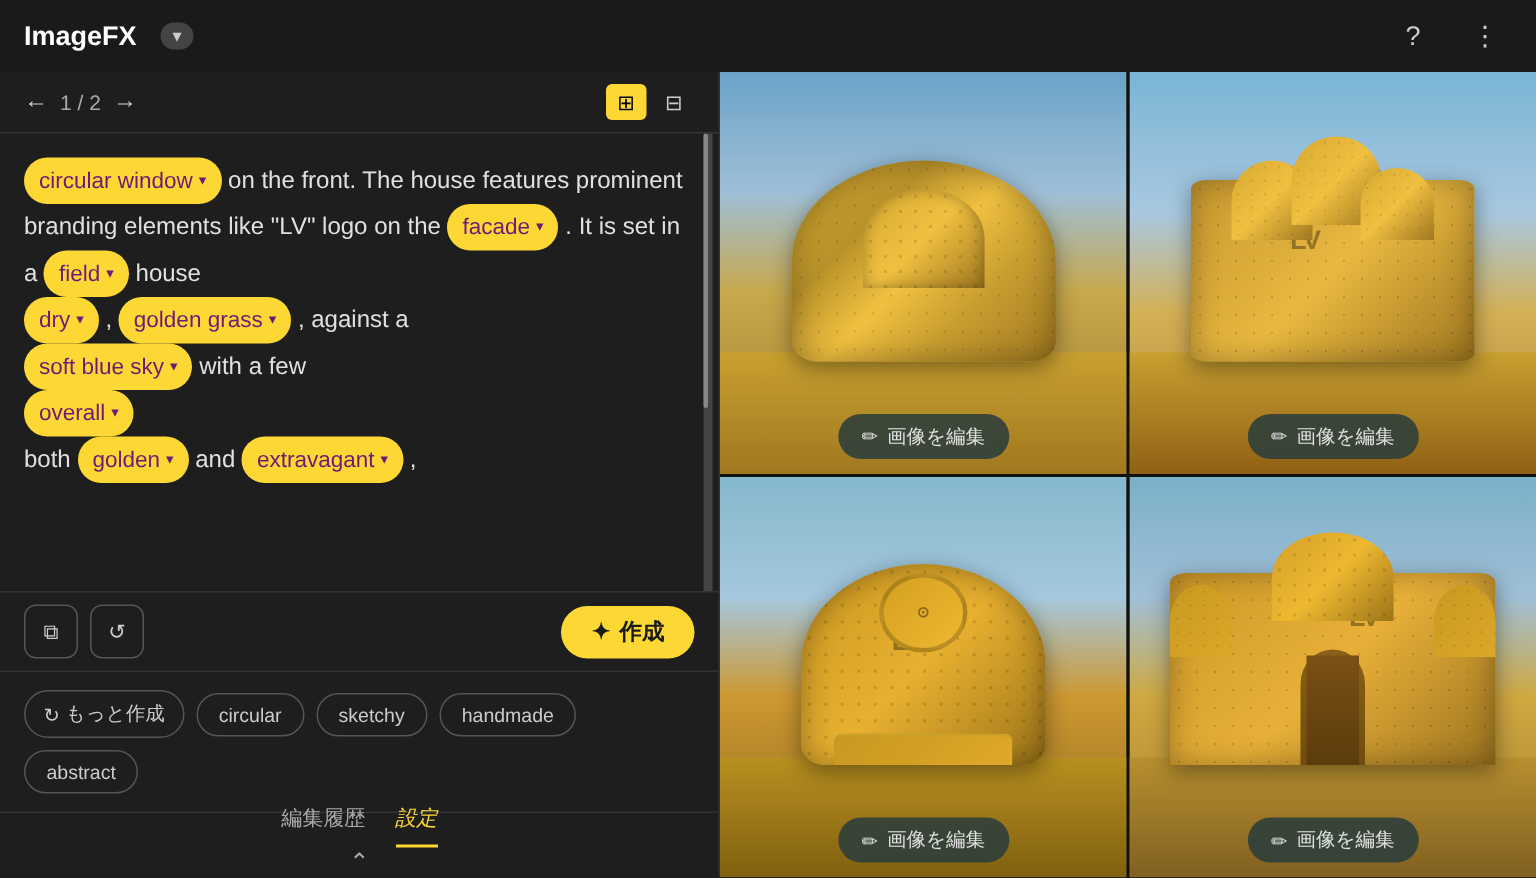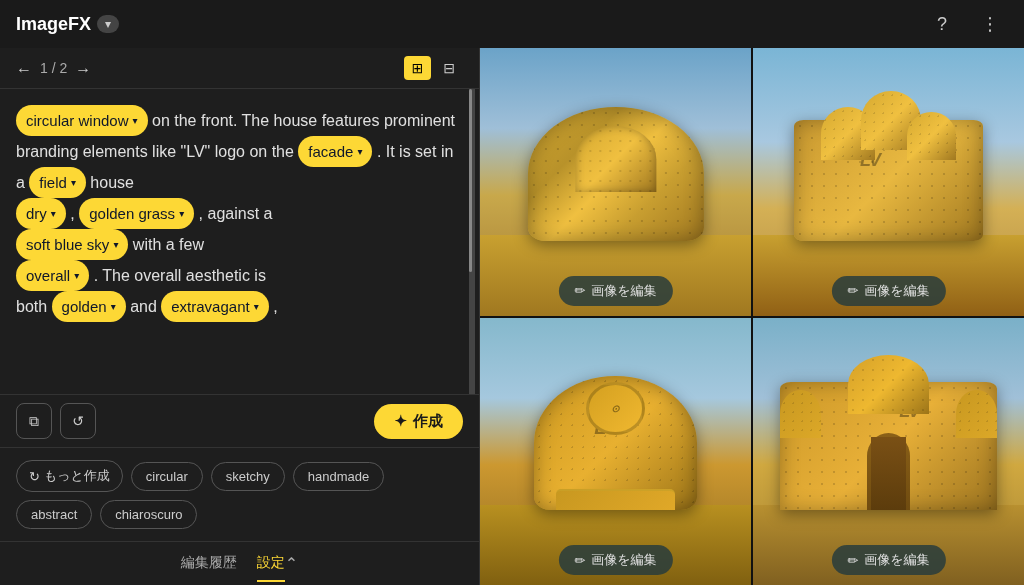--- a/index.html
+++ b/index.html
@@ -18,21 +18,21 @@
       display: flex;
       align-items: center;
       justify-content: space-between;
       padding: 8px 16px;
       height: 48px;
       background: #1a1a1a;
     }
     .header-left {
       display: flex;
       align-items: center;
-      gap: 6px;
+      gap: 16px;
     }
     .app-name {
       font-size: 18px;
       font-weight: 600;
       color: #fff;
     }
     .app-badge {
       background: #444;
       border-radius: 12px;
       padding: 2px 8px;
@@ -129,21 +129,21 @@
       margin-right: 4px;
       position: relative;
     }
     .prompt-editor::-webkit-scrollbar { width: 4px; }
     .prompt-editor::-webkit-scrollbar-thumb { background: #555; border-radius: 2px; }
 
     .token-pill {
       display: inline-flex;
       align-items: center;
       background: #fdd835;
-      color: #0f172a;
+      color: #701a75;
       border-radius: 20px;
       padding: 2px 10px;
       font-weight: 500;
       cursor: pointer;
       font-size: 15px;
       white-space: nowrap;
     }
     .token-pill .arrow {
       margin-left: 4px;
       font-size: 10px;
@@ -219,43 +219,45 @@
       border-radius: 20px;
       padding: 6px 14px;
       cursor: pointer;
       font-size: 13px;
     }
 
     
     .bottom-tabs {
       display: flex;
       align-items: center;
-      justify-content: center;
+      justify-content: flex-end;
       padding: 0 16px;
       border-top: 1px solid #333;
       height: 44px;
+      flex-direction: column;
     }
     .tabs {
       display: flex;
       gap: 20px;
     }
     .tab {
       padding: 8px 0;
       font-size: 14px;
       color: #aaa;
       cursor: pointer;
       border-bottom: 2px solid transparent;
       background: none;
       border-top: none;
       border-left: none;
       border-right: none;
     }
     .tab.active {
       color: #fdd835;
       border-bottom-color: #fdd835;
+      font-style: italic;
     }
     .expand-icon {
       background: none;
       border: none;
       color: #aaa;
       cursor: pointer;
       font-size: 16px;
     }
 
     
@@ -289,21 +291,20 @@
       align-items: center;
       gap: 6px;
     }
 
     
     .lv-house {
       width: 100%;
       height: 100%;
       background: linear-gradient(180deg, #87CEEB 0%, #b8d4e8 35%, #c8a84b 60%, #a07830 100%);
       position: relative;
-      font-style: italic;
     }
     .lv-house-1 {
       background: linear-gradient(180deg, #6ba3c8 0%, #9fbfd8 30%, #c8a84b 55%, #a07830 100%);
     }
     .lv-house-2 {
       background: linear-gradient(180deg, #7ab5d5 0%, #a8c8e0 35%, #d4b055 60%, #b08840 100%);
     }
     .lv-house-3 {
       background: linear-gradient(180deg, #85b8cc 0%, #a5c8de 30%, #cc9830 55%, #8a6820 100%);
     }
@@ -434,21 +435,20 @@
       <span class="token-pill">
         <span>soft blue sky</span>
         <span class="arrow">▾</span>
       </span>
       <span class="prompt-text"> with a few</span>
       <br>
       <span class="token-pill">
         <span>overall</span>
         <span class="arrow">▾</span>
       </span>
-      <span class="prompt-text">. The overall aesthetic is</span>
       <br>
       <span class="prompt-text">both </span>
       <span class="token-pill">
         <span>golden</span>
         <span class="arrow">▾</span>
       </span>
       <span class="prompt-text"> and </span>
       <span class="token-pill">
         <span>extravagant</span>
         <span class="arrow">▾</span>
@@ -484,23 +484,20 @@
       </button>
       <button class="style-chip">
         <span>sketchy</span>
       </button>
       <button class="style-chip">
         <span>handmade</span>
       </button>
       <button class="style-chip">
         <span>abstract</span>
       </button>
-      <button class="style-chip">
-        <span>chiaroscuro</span>
-      </button>
     </div>
 
     <div class="bottom-tabs">
       <div class="tabs">
         <button class="tab">
           <span>編集履歴</span>
         </button>
         <button class="tab active">
           <span>設定</span>
         </button>

